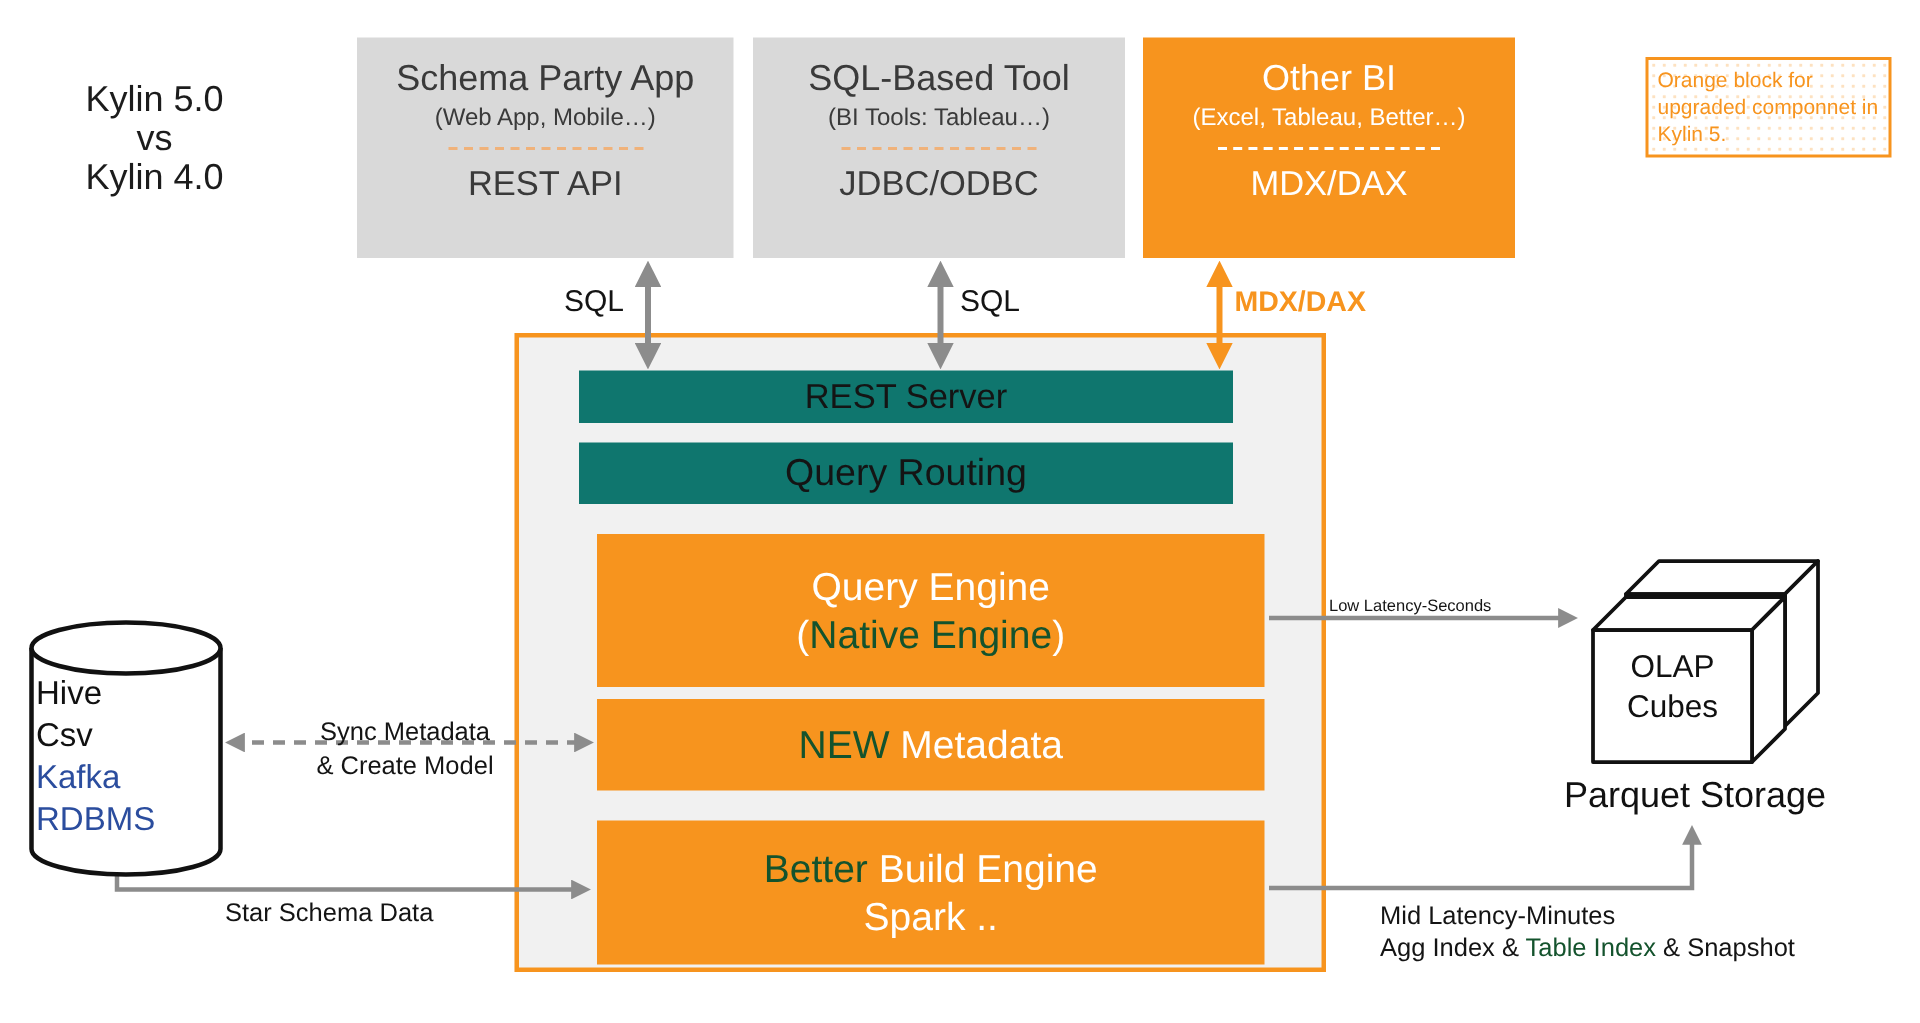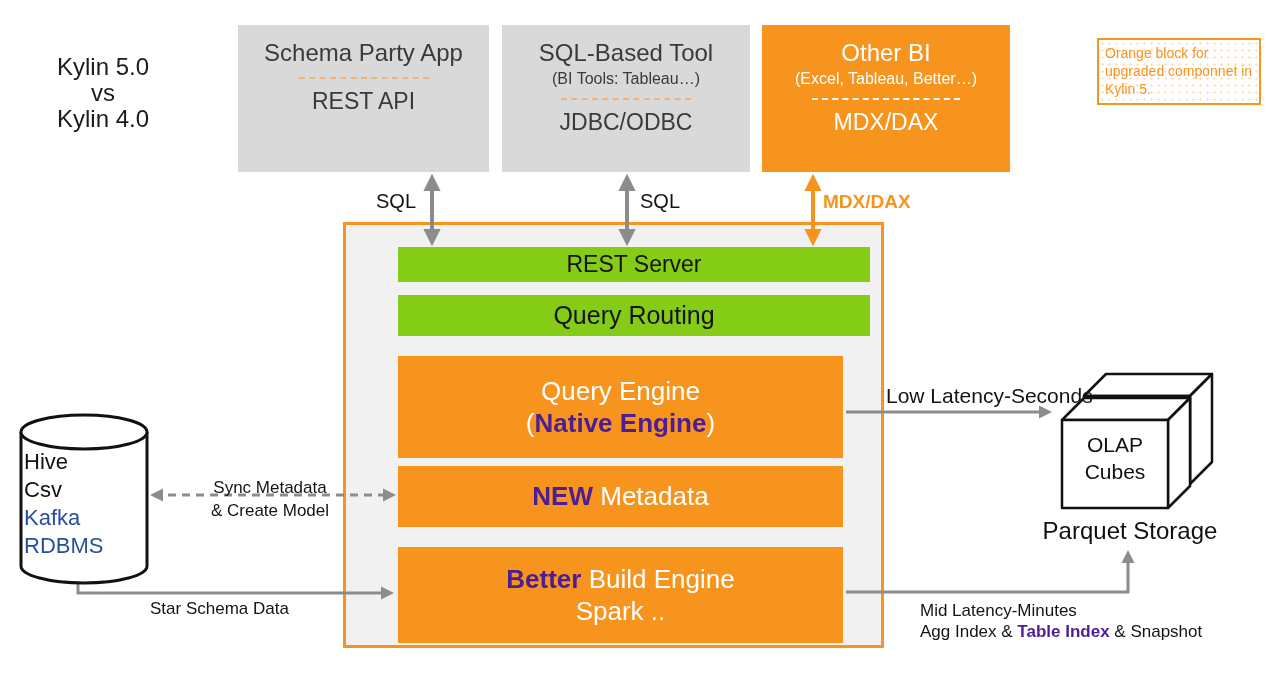--- a/index.html
+++ b/index.html
@@ -29,69 +29,70 @@
   
   .legend { left:1097px; top:38px; width:164px; height:67px;
     border:2px solid #F7941E; color:#F7941E; font-size:14px; line-height:1.3;
     padding:4px 6px;
     background-image: radial-gradient(rgba(247,148,30,0.28) 1px, transparent 1.3px);
     background-size:7px 7px; }
 
   
   .server { left:343px; top:222px; width:541px; height:426px;
     background:#F1F1F1; border:3px solid #F7941E; }
-  .bar { position:absolute; left:52px; width:472px; background:#84cc16;
+  .bar { position:absolute; left:40px; width:436px; background:#0f766e;
     display:flex; align-items:center; justify-content:center; color:#141414; }
   .rest-server { top:22px; height:35px; font-size:23px; }
   .query-routing { top:70px; height:41px; font-size:25px; }
   .oblock { position:absolute; left:52px; width:445px; background:#F7941E; color:#ffffff;
     display:flex; flex-direction:column; align-items:center; justify-content:center;
     font-size:26px; line-height:1.25; }
   .query-engine { top:131px; height:102px; }
   .metadata-block { top:241px; height:61px; }
   .build-block { top:322px; height:96px; }
-  .navy { color:#4c1d95; font-weight:bold; }
+  .navy { color:#14532d; font-weight:normal; }
 
   
   .ds-text { left:24px; top:448px; width:120px; text-align:left;
     font-size:22px; line-height:28px; color:#111; z-index:6; }
   .ds-text .navy-line { color:#2B4D9E; }
 
   
   .olap-label { left:1062px; top:431px; width:106px; text-align:center;
     font-size:21px; line-height:1.3; white-space:pre-line; color:#111; z-index:6; }
   .parquet-label { left:1025px; top:517px; width:210px; text-align:center;
     font-size:24px; color:#111; z-index:6; }
 
   
   .lbl { position:absolute; color:#141414; z-index:6; }
   .lbl-sql1 { left:376px; top:190px; font-size:20px; }
   .lbl-sql2 { left:640px; top:190px; font-size:20px; }
   .lbl-mdx { left:823px; top:191px; font-size:19px; font-weight:bold; color:#F7941E; }
-  .lbl-lowlat { left:886px; top:384px; font-size:21px; }
+  .lbl-lowlat { left:886px; top:398px; font-size:11px; }
   .lbl-sync { left:190px; top:477px; width:160px; text-align:center;
     font-size:17px; line-height:1.35; white-space:pre-line; }
   .lbl-star { left:150px; top:599px; font-size:17px; }
   .lbl-midlat { left:920px; top:601px; font-size:17px; }
   .lbl-agg { left:920px; top:622px; font-size:17px; }
 
   .overlay-svg { position:absolute; left:0; top:0; width:1280px; height:682px;
     pointer-events:none; z-index:5; }
 </style>
 </head>
 <body>
 
 <div class="canvas">
 
   <div class="abs version-title">Kylin 5.0
 vs
 Kylin 4.0</div>
 
   <div class="abs top-box box-gray box1">
     <div class="box-title">Schema Party App</div>
+    <div class="box-sub">(Web App, Mobile…)</div>
     <div class="box-dash"></div>
     <div class="box-api">REST API</div>
   </div>
 
   <div class="abs top-box box-gray box2">
     <div class="box-title">SQL-Based Tool</div>
     <div class="box-sub">(BI Tools: Tableau…)</div>
     <div class="box-dash"></div>
     <div class="box-api">JDBC/ODBC</div>
   </div>

